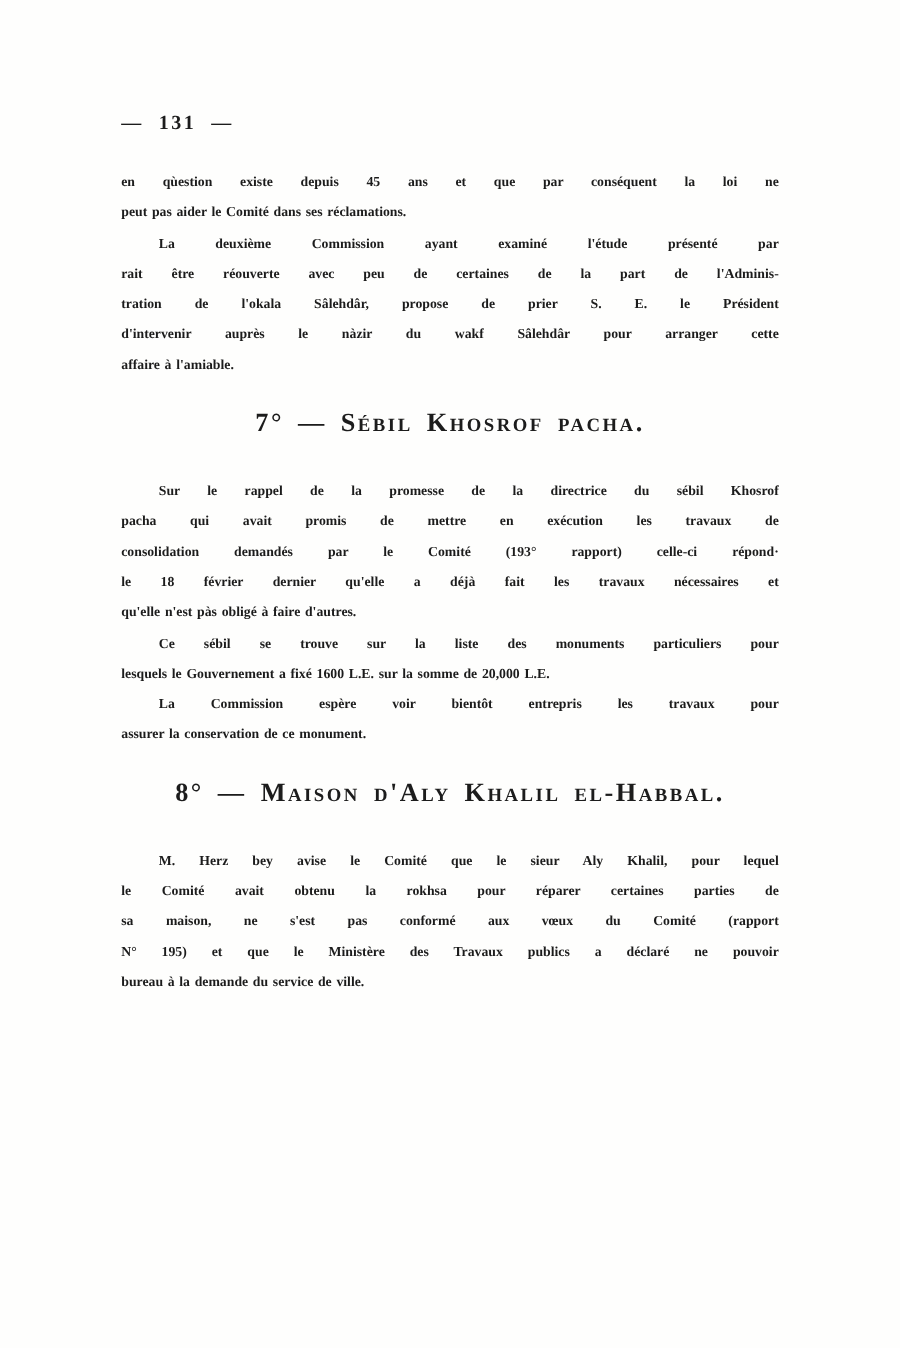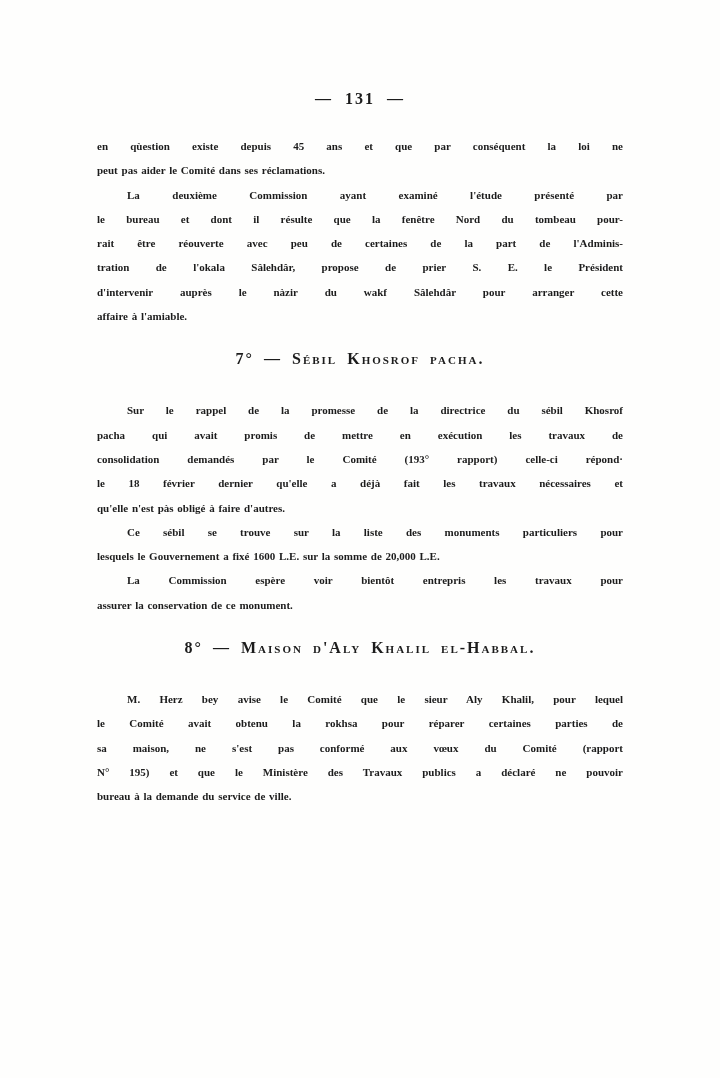--- a/index.html
+++ b/index.html
@@ -15,21 +15,21 @@
     overflow: hidden;
     font-family: "Liberation Serif", "DejaVu Serif", serif;
     color: #1c1c1c;
   }
   .column {
     width: 526px;
     margin: 0 auto;
     padding-top: 90px;
   }
   .page-number {
-    text-align: center;
+    text-align: left;
     font-size: 16px;
     font-weight: bold;
     letter-spacing: 2px;
     margin-bottom: 26px;
     word-spacing: 6px;
   }
   .text-line {
     font-size: 11px;
     font-weight: bold;
     line-height: 24.3px;
@@ -40,40 +40,39 @@
   .text-line.last-line {
     text-align-last: left;
   }
   .text-line.indent {
     text-indent: 30px;
   }
   .section-heading {
     text-align: center;
     font-variant: small-caps;
     font-weight: bold;
-    font-size: 16px;
+    font-size: 21px;
     letter-spacing: 2px;
     word-spacing: 4px;
     margin: 22px 0 30px 0;
   }
 </style>
 </head>
 <body>
 
 <div class="page">
   <div class="column">
     <div class="page-number">— 131 —</div>
     <div id="doc-body">
         <div class="paragraph">
           <div class="text-line">en qùestion existe depuis 45 ans et que par conséquent la loi ne</div>
           <div class="text-line last-line">peut pas aider le Comité dans ses réclamations.</div>
         </div>
         <div class="paragraph">
           <div class="text-line indent">La deuxième Commission ayant examiné l'étude présenté par</div>
-          <div class="text-line">le bureau et dont il résulte que la fenêtre Nord du tombeau pour-</div>
           <div class="text-line">rait être réouverte avec peu de certaines de la part de l'Adminis-</div>
           <div class="text-line">tration de l'okala Sâlehdâr, propose de prier S. E. le Président</div>
           <div class="text-line">d'intervenir auprès le nàzir du wakf Sâlehdâr pour arranger cette</div>
           <div class="text-line last-line">affaire à l'amiable.</div>
         </div>
         <div class="section-heading">7° — Sébil Khosrof pacha.</div>
         <div class="paragraph">
           <div class="text-line indent">Sur le rappel de la promesse de la directrice du sébil Khosrof</div>
           <div class="text-line">pacha qui avait promis de mettre en exécution les travaux de</div>
           <div class="text-line">consolidation demandés par le Comité (193° rapport) celle-ci répond·</div>

